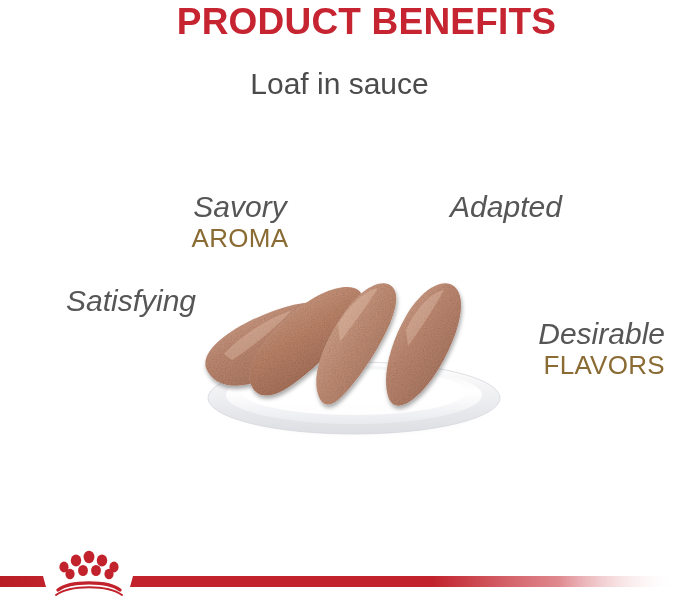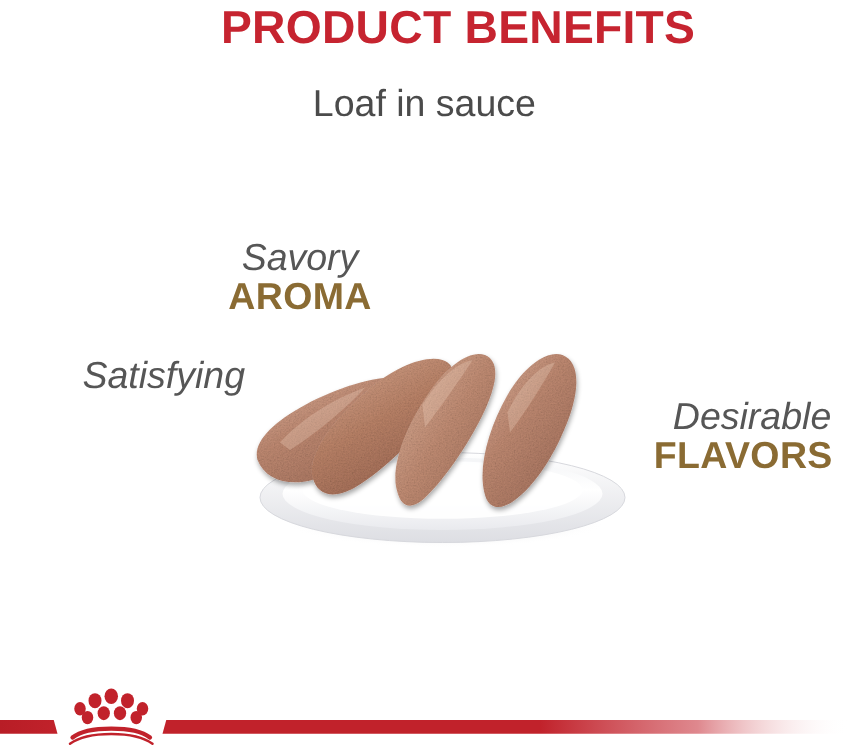--- a/index.html
+++ b/index.html
@@ -55,23 +55,23 @@
   .benefit .adj {
     display: block;
     font-style: italic;
     font-weight: normal;
     color: #565656;
     font-size: 30px;
     line-height: 30px;
   }
   .benefit .noun {
     display: block;
-    font-weight: bold;
+    font-weight: normal;
     color: #8a6b33;
-    font-size: 30px;
+    font-size: 26px;
     line-height: 32px;
     letter-spacing: 0.3px;
   }
   .b-aroma       { top: 192px; left: 178px; text-align: center; width: 124px; }
   .b-consistency { top: 192px; left: 394px; text-align: center; width: 224px; }
   .b-texture     { top: 286px; left: 60px;  text-align: center; width: 142px; }
   .b-flavors     { top: 302px; left: 523px; text-align: right; width: 142px; margin-top: 17px; }
 
   
   #food {
@@ -101,20 +101,21 @@
   <div class="hdr-title">PRODUCT BENEFITS</div>
 
   <div class="hdr-sub">Loaf in sauce</div>
 
   <div class="benefit b-aroma">
     <span class="adj">Savory</span>
     <span class="noun">AROMA</span>
   </div>
 
   <div class="benefit b-consistency">
+    <span class="adj">Adapted</span>
   </div>
 
   <div class="benefit b-texture">
     <span class="adj">Satisfying</span>
   </div>
 
   <div class="benefit b-flavors">
     <span class="adj">Desirable</span>
     <span class="noun">FLAVORS</span>
   </div>

